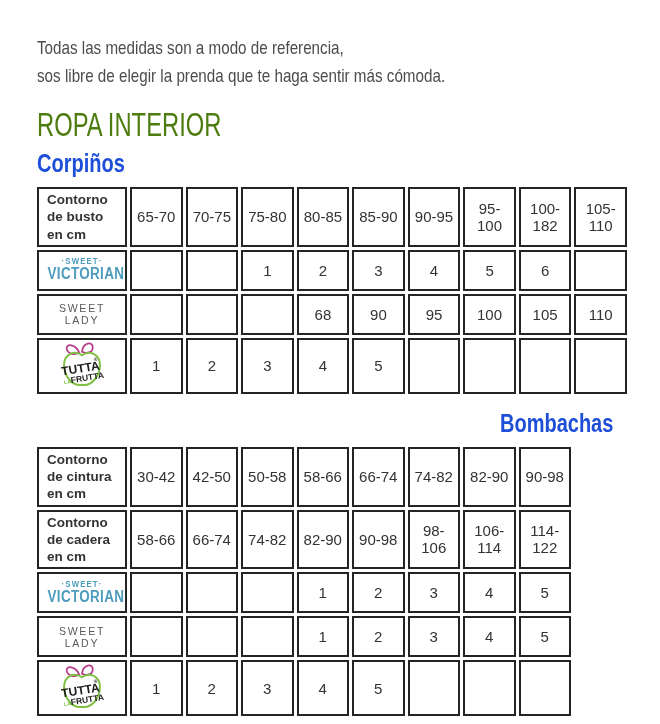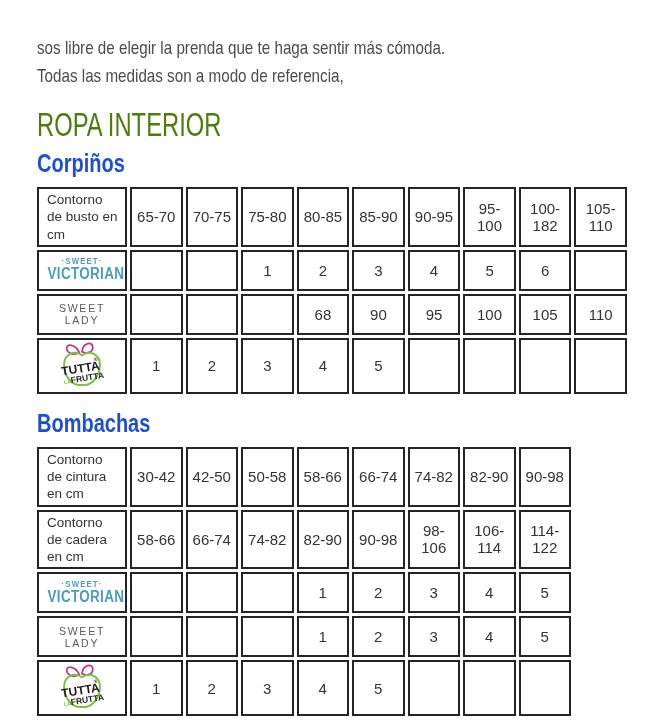--- a/index.html
+++ b/index.html
@@ -13,52 +13,52 @@
   .page { padding: 34px 18px 24px 37px; }
 
   
   .cond  { display: inline-block; transform: scaleX(0.72); transform-origin: 0 50%; white-space: nowrap; }
   .cond2 { display: inline-block; transform: scaleX(0.80); transform-origin: 0 50%; white-space: nowrap; }
 
   h1 { margin: 0 0 4px 0; font-size: 36px; line-height: 0.9; font-weight: 400; color: #454545; }
   .sub { margin: 0; font-size: 19px; line-height: 28px; font-weight: 400; color: #4c4c4c; }
   h2 { margin: 18px 0 0 0; font-size: 33px; line-height: 1; font-weight: 400; color: #4d7c0f; }
   h3 { margin: 10px 0 8px 0; font-size: 25px; line-height: 1; font-weight: 700; color: #1d4ed8; }
-  h3.second { margin-top: 14px; }
+  h3.second { margin-top: 14px; text-align: right; }
 
   
   table.size-table { border-collapse: separate; border-spacing: 3px; table-layout: fixed; margin-left: -3px; }
   #table-corpinos  { width: 596px; }
   #table-bombachas { width: 540px; }
   .size-table td {
     border: 2px solid #242424; background: #fff;
     text-align: center; vertical-align: middle;
     height: 41px; padding: 0 2px;
     font-size: 15px; color: #333333;
   }
   .size-table td.label {
     text-align: left; padding: 2px 4px 2px 8px;
-    font-size: 13.5px; line-height: 1.28; color: #333333;
+    font-size: 13.5px; line-height: 1.28; color: #333333; font-weight: bold;
   }
 
   
   .sv-logo { line-height: 1.05; }
   .sv-top    { display: block; font-size: 8.5px; font-weight: bold; letter-spacing: 1.2px; color: #4d9cbd; transform: scaleX(0.92); }
   .sv-bottom { display: block; font-size: 16px;  font-weight: bold; letter-spacing: 0.4px; color: #4d9cbd; transform: scaleX(0.84); }
   .sl-logo { font-size: 11px; letter-spacing: 1.8px; color: #58595b; font-weight: 500; transform: scaleX(0.96); }
   .tf-logo { display: block; margin: 0 auto; }
 </style>
 </head>
 <body>
 
 <div class="page">
 
 
+  <p class="sub"><span class="cond2">Todas las medidas son a modo de referencia,</span></p>
   <p class="sub"><span class="cond2">sos libre de elegir la prenda que te haga sentir más cómoda.</span></p>
-  <p class="sub"><span class="cond2">Todas las medidas son a modo de referencia,</span></p>
 
   <h2><span class="cond">ROPA INTERIOR</span></h2>
 
   <h3><span class="cond2">Corpiños</span></h3>
   <table class="size-table" id="table-corpinos">
       <colgroup>
         <col style="width:90px">
         <col>
         <col>
         <col>

